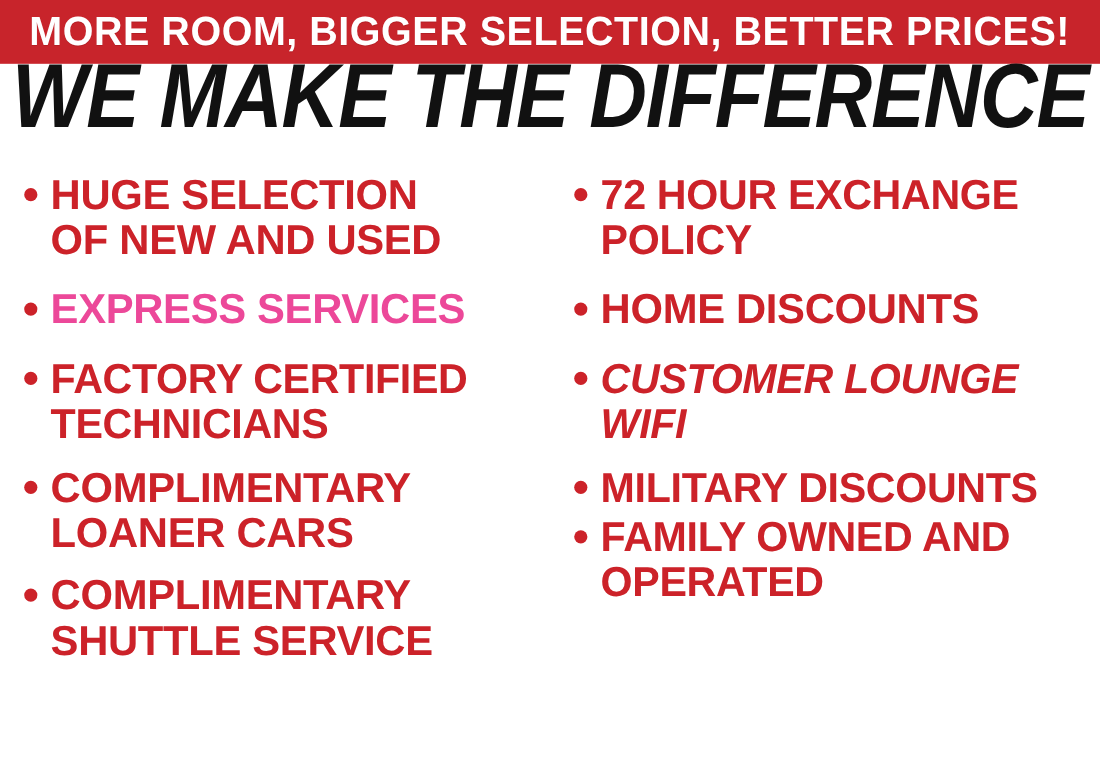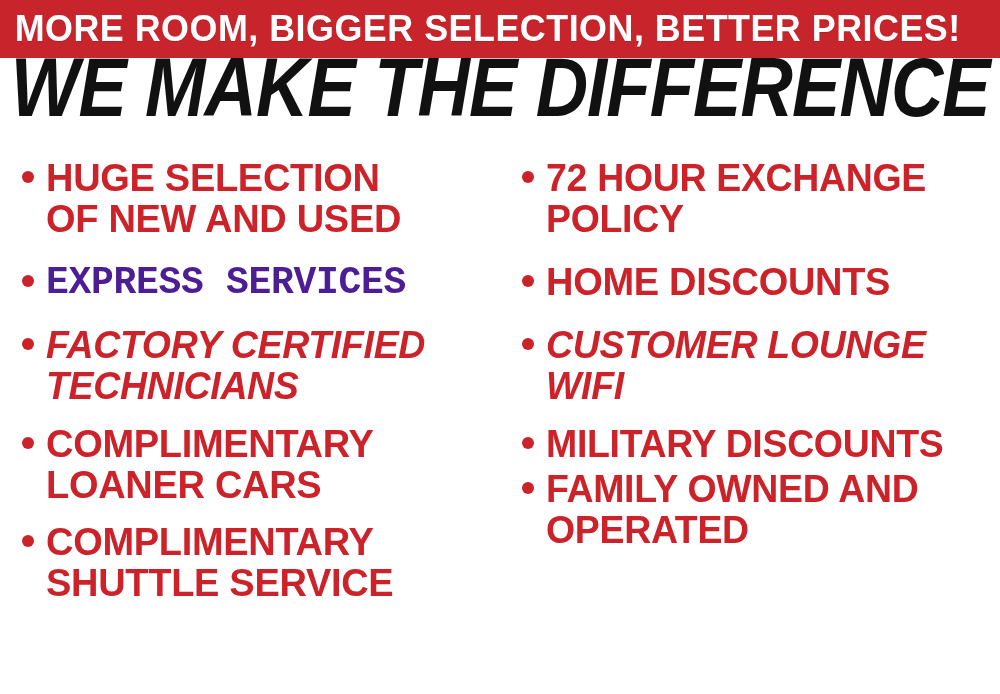--- a/index.html
+++ b/index.html
@@ -22,21 +22,21 @@
   
   .top-strip {
     position: absolute;
     left: 0;
     top: 0;
     width: 1000px;
     height: 58px;
     background: #c8242b;
     display: flex;
     align-items: center;
-    justify-content: flex-start;
+    justify-content: center;
     overflow: hidden;
   }
 
   .top-strip-text {
     color: #ffffff;
     font-family: "Liberation Sans", sans-serif;
     font-weight: bold;
     font-size: 37px;
     line-height: 38px;
     letter-spacing: 0.5px;
@@ -116,21 +116,21 @@
     font-size: 38px;
     line-height: 41px;
     letter-spacing: -0.3px;
     white-space: pre-line;
     transform-origin: left top;
   }
 
   
   .l0 { top: 6px; }
   .l1 { top: 110px; }
-  .l2 { top: 173px; font-style: italic; }
+  .l2 { top: 173px; }
   .l3 { top: 272px; }
   .l4 { top: 370px; }
 
   
   .r0 { top: 6px; }
   .r1 { top: 110px; }
   .r2 { top: 173px; font-style: italic; }
   .r3 { top: 272px; }
   .r4 { top: 317px; }
   .r5 { top: 425px; }
@@ -156,21 +156,21 @@
     <div class="column column-left">
 
       <div class="bullet-item l0">
         <span class="bullet-dot" style="background: rgb(204, 34, 41);"></span>
         <span class="bullet-text" style="color: rgb(204, 34, 41);">HUGE SELECTION
 OF NEW AND USED</span>
       </div>
 
       <div class="bullet-item l1">
         <span class="bullet-dot" style="background: rgb(204, 34, 41);"></span>
-        <span class="bullet-text" style="color: #4c1d95; font-family: Liberation Mono, monospace;">EXPRESS SERVICES</span>
+        <span class="bullet-text" style="color: #ec4899;">EXPRESS SERVICES</span>
       </div>
 
       <div class="bullet-item l2">
         <span class="bullet-dot" style="background: rgb(204, 34, 41);"></span>
         <span class="bullet-text squeeze" style="color: rgb(204, 34, 41);">FACTORY CERTIFIED
 TECHNICIANS</span>
       </div>
 
       <div class="bullet-item l3">
         <span class="bullet-dot" style="background: rgb(204, 34, 41);"></span>

